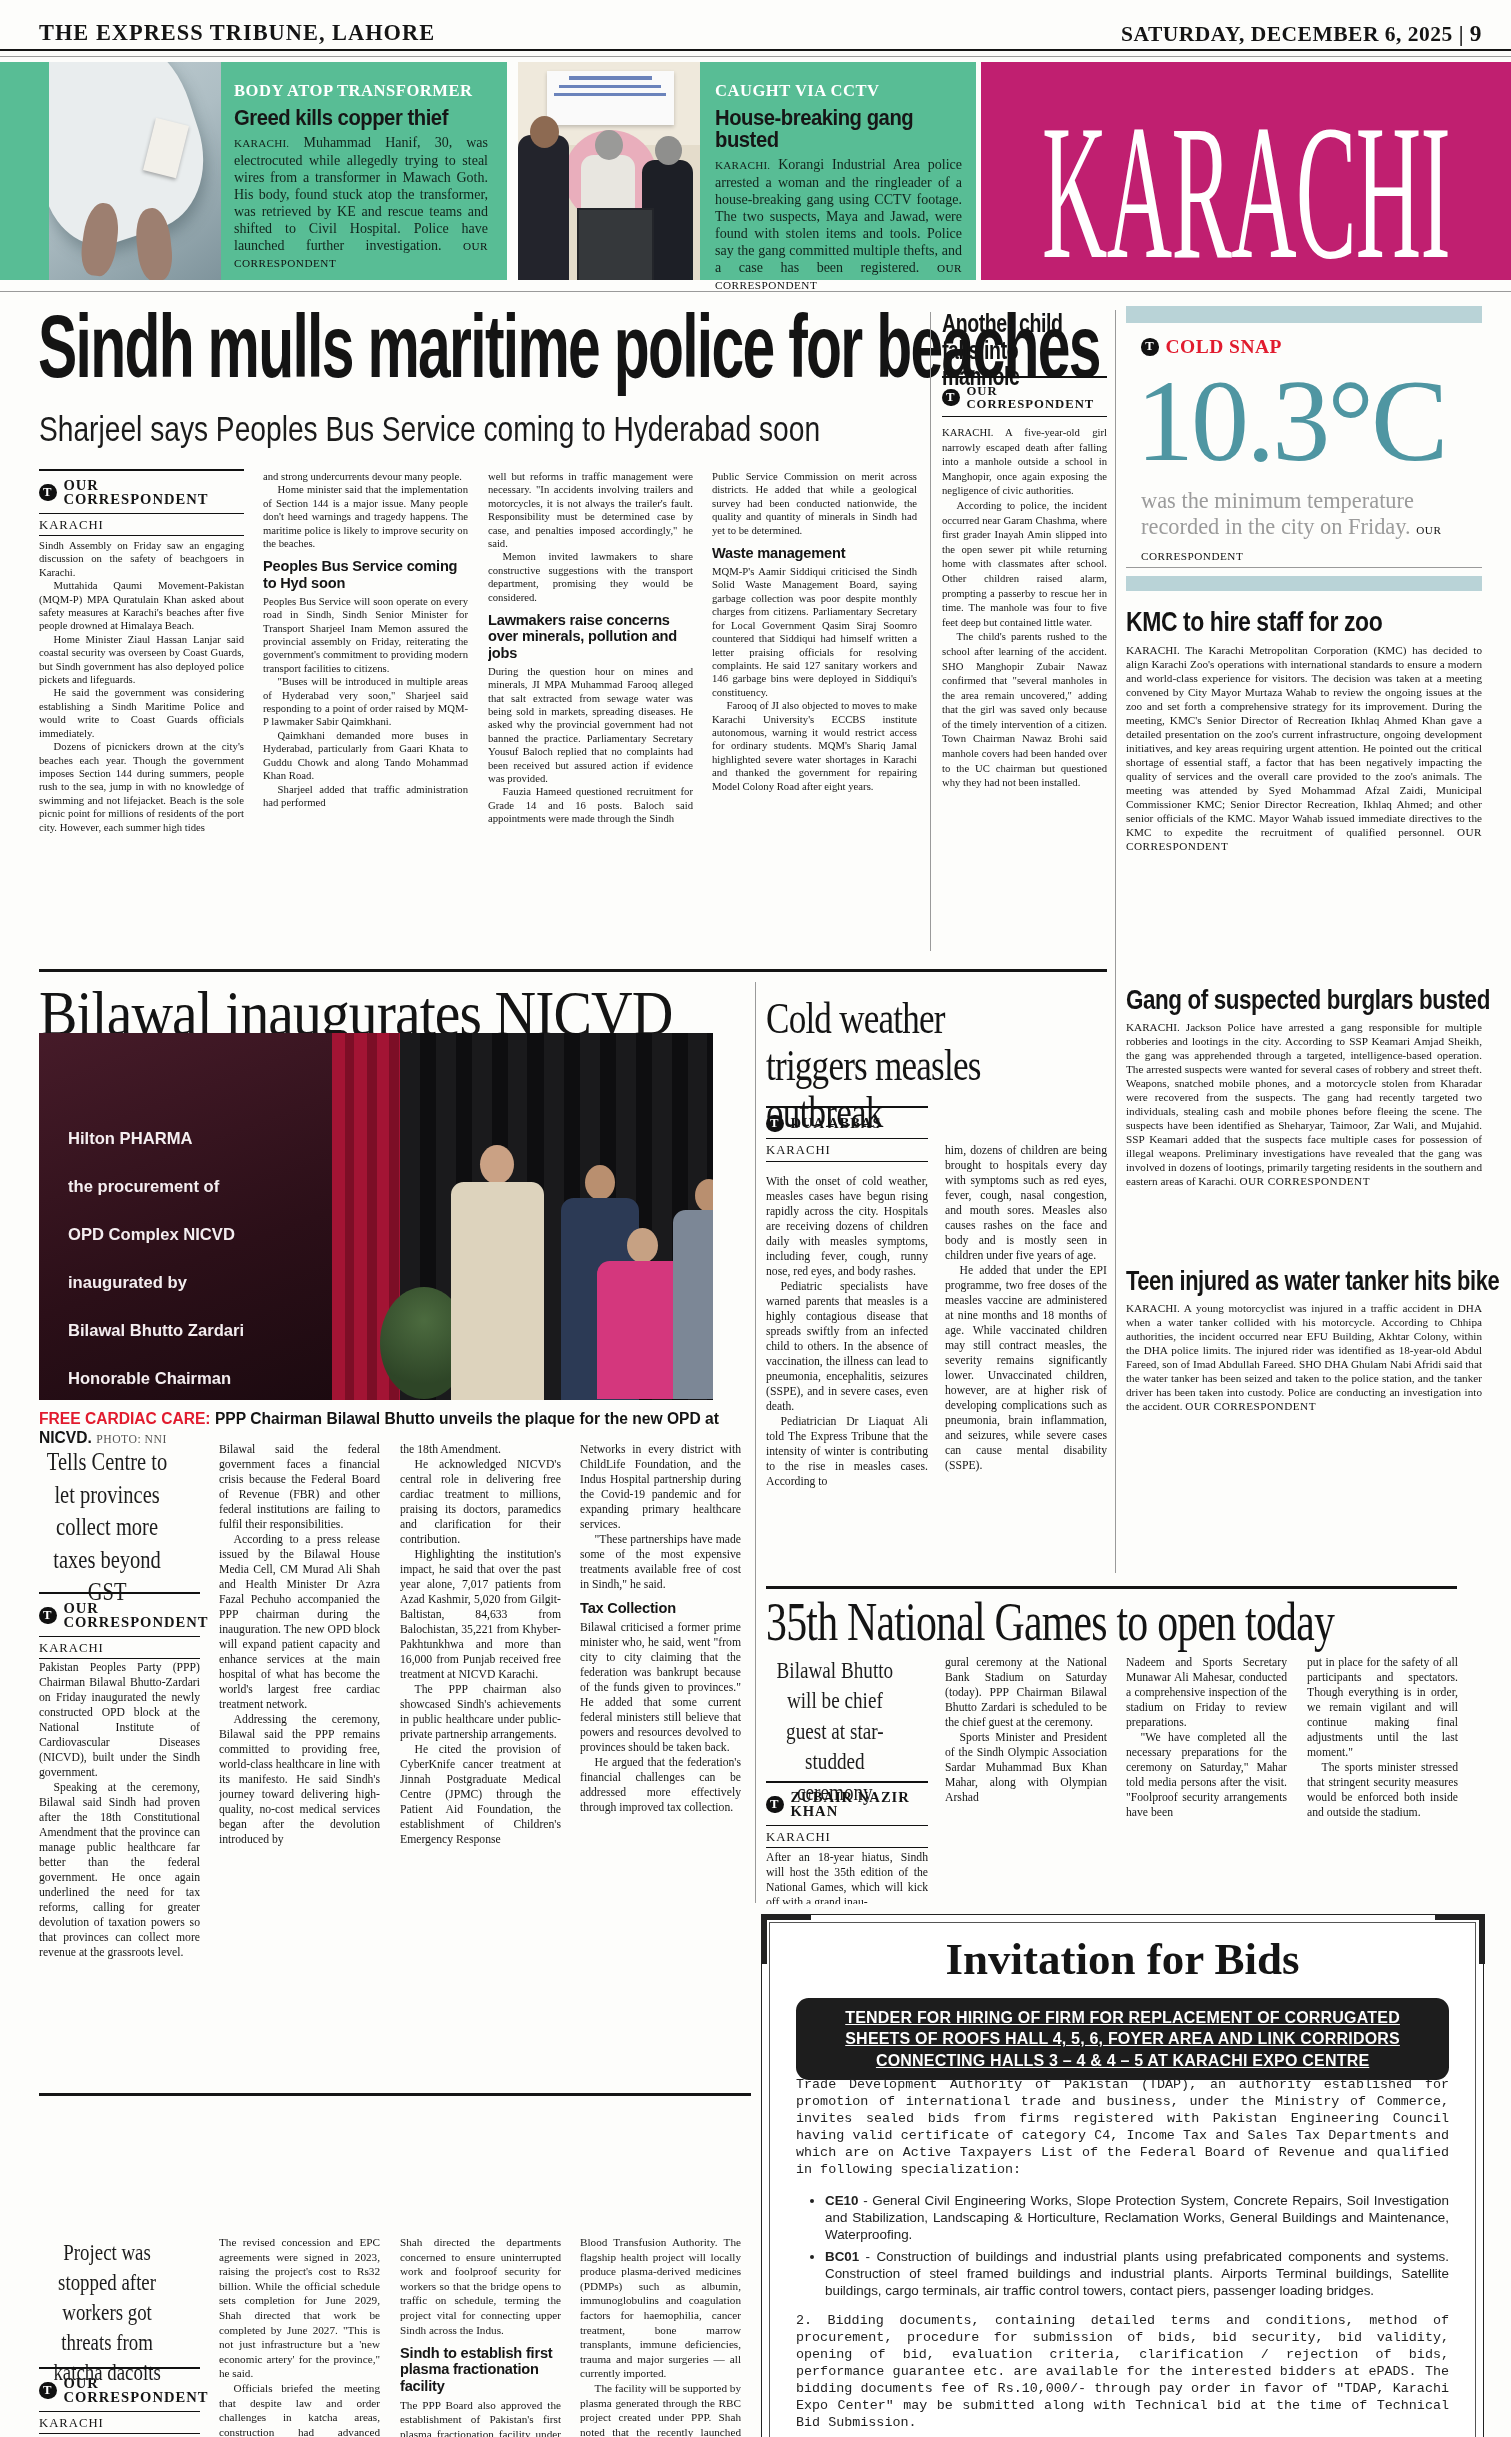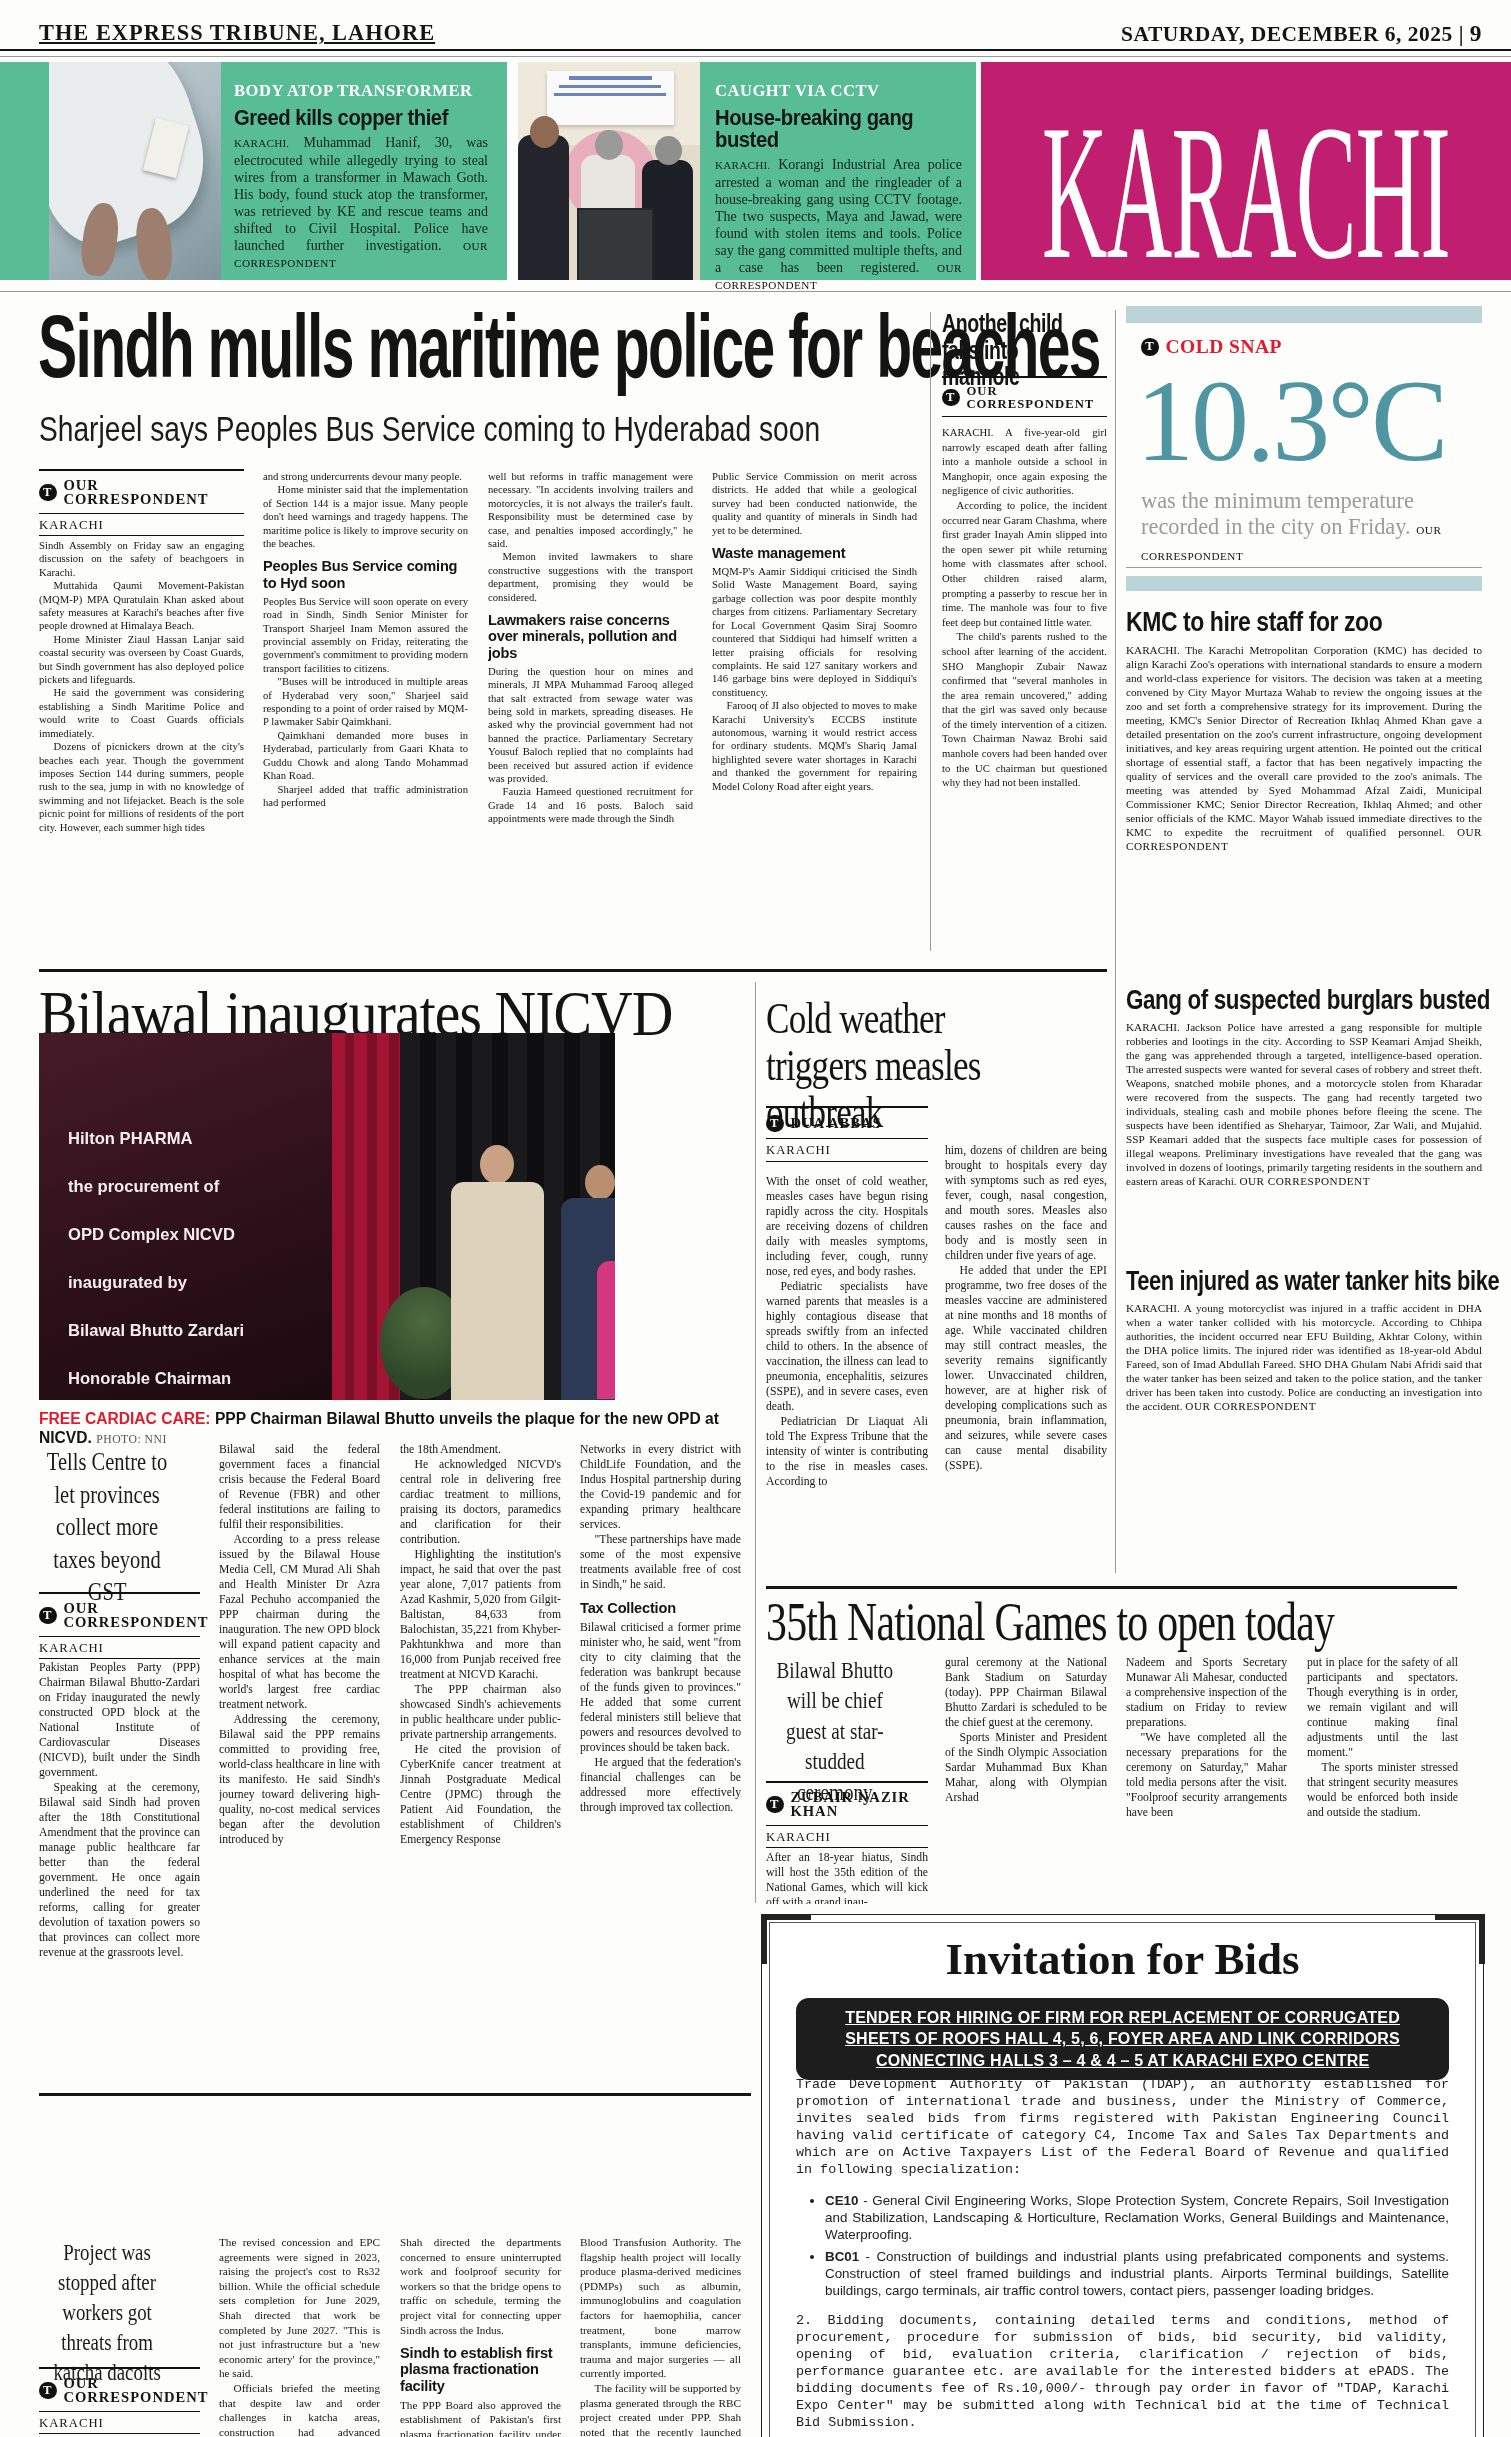--- a/index.html
+++ b/index.html
@@ -1,20 +1,20 @@
 <!DOCTYPE html>
 <html style="font-size:7.8px"><head>
 <meta charset="utf-8">
 <style>
   html,body{margin:0;padding:0;background:#888;}
   #page{position:relative;width:1512px;height:2667px;background:#fdfdfb;overflow:hidden;
         font-family:"Liberation Serif",serif;color:#151515;}
   .abs{position:absolute;}
   
-  .hdr-left{font:600 22.4px/1 "Liberation Serif",serif;letter-spacing:1px;text-decoration:underline;}
+  .hdr-left{font:600 22.4px/1 "Liberation Serif",serif;letter-spacing:1px;}
   .hdr-right{font:600 21.5px/1 "Liberation Serif",serif;letter-spacing:0.5px;text-align:right;}
   .hdr-right b{font-size:23.4px;}
   .rule{position:absolute;background:#151515;}
   .hairline{position:absolute;background:#9a9a9a;}
   
   .brief{position:absolute;background:#58bd95;}
   .brief .kicker{font:700 16.6px/1.1 "Liberation Serif",serif;color:#fff;letter-spacing:0.5px;}
   .brief h3{margin:6.8px 0 4.9px;font:700 22px/1.02 "Liberation Sans",sans-serif;color:#161616;
             letter-spacing:-0.5px;transform:scaleX(.92);transform-origin:left;}
   .brief .btxt{font:400 14px/17px "Liberation Serif",serif;color:#12241c;text-align:justify;}
@@ -261,21 +261,21 @@
   <div class="col rail-body" style="left:1126px;top:1301px;width:356px;height:273px">
     <p><span>KARACHI. A young motorcyclist was injured in a traffic accident in DHA when a water tanker collided with his motorcycle. According to Chhipa authorities, the incident occurred near EFU Building, Akhtar Colony, within the DHA police limits. The injured rider was identified as 18-year-old Abdul Fareed, son of Imad Abdullah Fareed. SHO DHA Ghulam Nabi Afridi said that the water tanker has been seized and taken to the police station, and the tanker driver has been taken into custody. Police are conducting an investigation into the accident.</span>
        <span class="credit">OUR CORRESPONDENT</span></p>
   </div>
 
   <div class="rule" style="left:39px;top:969px;width:1068px;height:3.4px"></div>
   <h1 class="abs serifhead" style="left:39px;top:982px">
     <span class="sq" style="font:500 64px/1 'Liberation Serif',serif;letter-spacing:-1px;transform:scale(.9,1.0)">Bilawal inaugurates NICVD</span>
   </h1>
 
-  <div class="photo scene-nicvd" style="left:39px;top:1033px;width:576px;height:367px">
+  <div class="photo scene-nicvd" style="left:39px;top:1033px;width:674px;height:367px">
     <div class="plaque">
       <div class="pl-lines">
           <p>Hilton PHARMA</p>
           <p>the procurement of</p>
           <p>OPD Complex NICVD</p>
           <p>inaugurated by</p>
           <p>Bilawal Bhutto Zardari</p>
           <p>Honorable Chairman</p>
         </div>
     </div>

